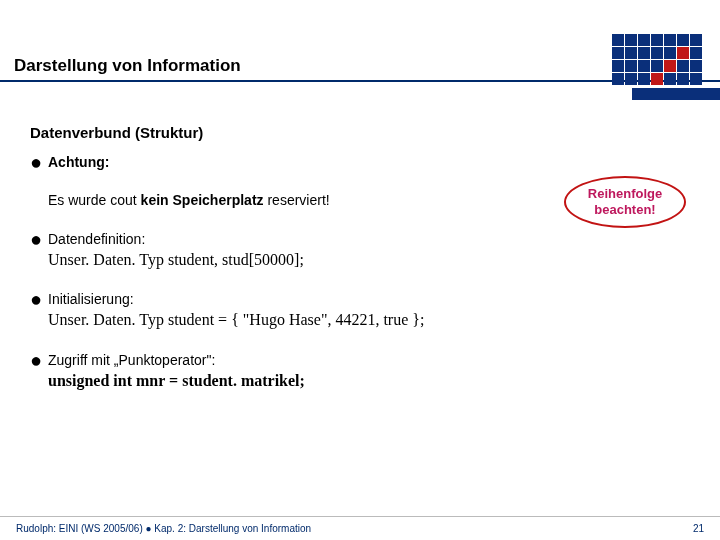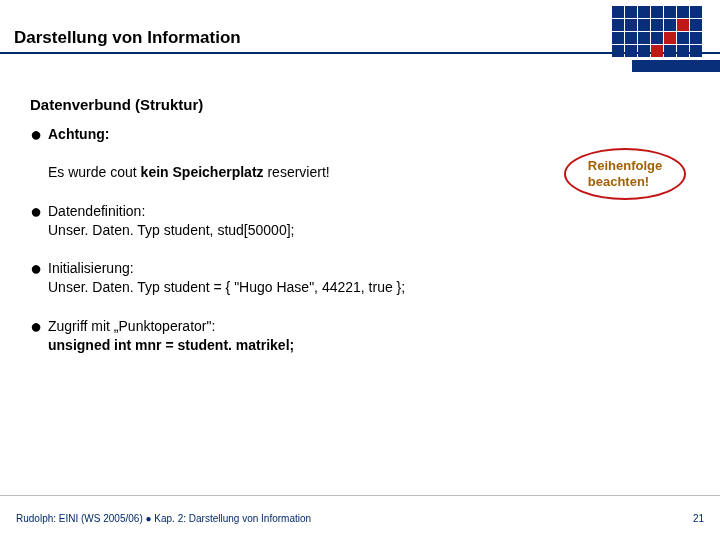--- a/index.html
+++ b/index.html
@@ -8,20 +8,21 @@
     width: 720px;
     height: 540px;
     font-family: Arial, Helvetica, sans-serif;
     background: #fff;
     position: relative;
     color: #000;
   }
   .header {
     position: relative;
     height: 56px;
+    margin-top: 28px;
   }
   .header .title {
     position: absolute;
     left: 14px;
     top: 28px;
     font-size: 17px;
     font-weight: bold;
   }
   .header .hr {
     position: absolute;
@@ -77,48 +78,48 @@
   }
   ul.bullets > li .dot {
     width: 18px;
     flex: 0 0 18px;
     font-size: 20px;
     line-height: 14px;
     padding-top: 2px;
   }
   ul.bullets > li .body { flex: 1; }
   .mono {
-    font-family: Liberation Sans, sans-serif;
-    font-size: 14px;
+    font-family: Liberation Serif, serif;
+    font-size: 16px;
   }
   .b { font-weight: bold; }
   .callout {
     position: absolute;
     right: 34px;
     top: 92px;
     width: 122px;
     height: 52px;
     border: 2px solid #c21313;
     border-radius: 50%;
     display: flex;
     align-items: center;
     justify-content: center;
-    text-align: left;
-    color: #a16207;
+    text-align: center;
+    color: #be185d;
     font-size: 13px;
     font-weight: bold;
     line-height: 1.2;
     background: #fff;
   }
   .footer {
     position: absolute;
     left: 0;
     right: 0;
     bottom: 0;
-    height: 45px;
+    height: 24px;
     border-top: 1px solid #bbb;
     padding: 0 16px;
     display: flex;
     align-items: center;
     justify-content: space-between;
     font-size: 10px;
     color: #002a6b;
   }
 </style>
 </head>

